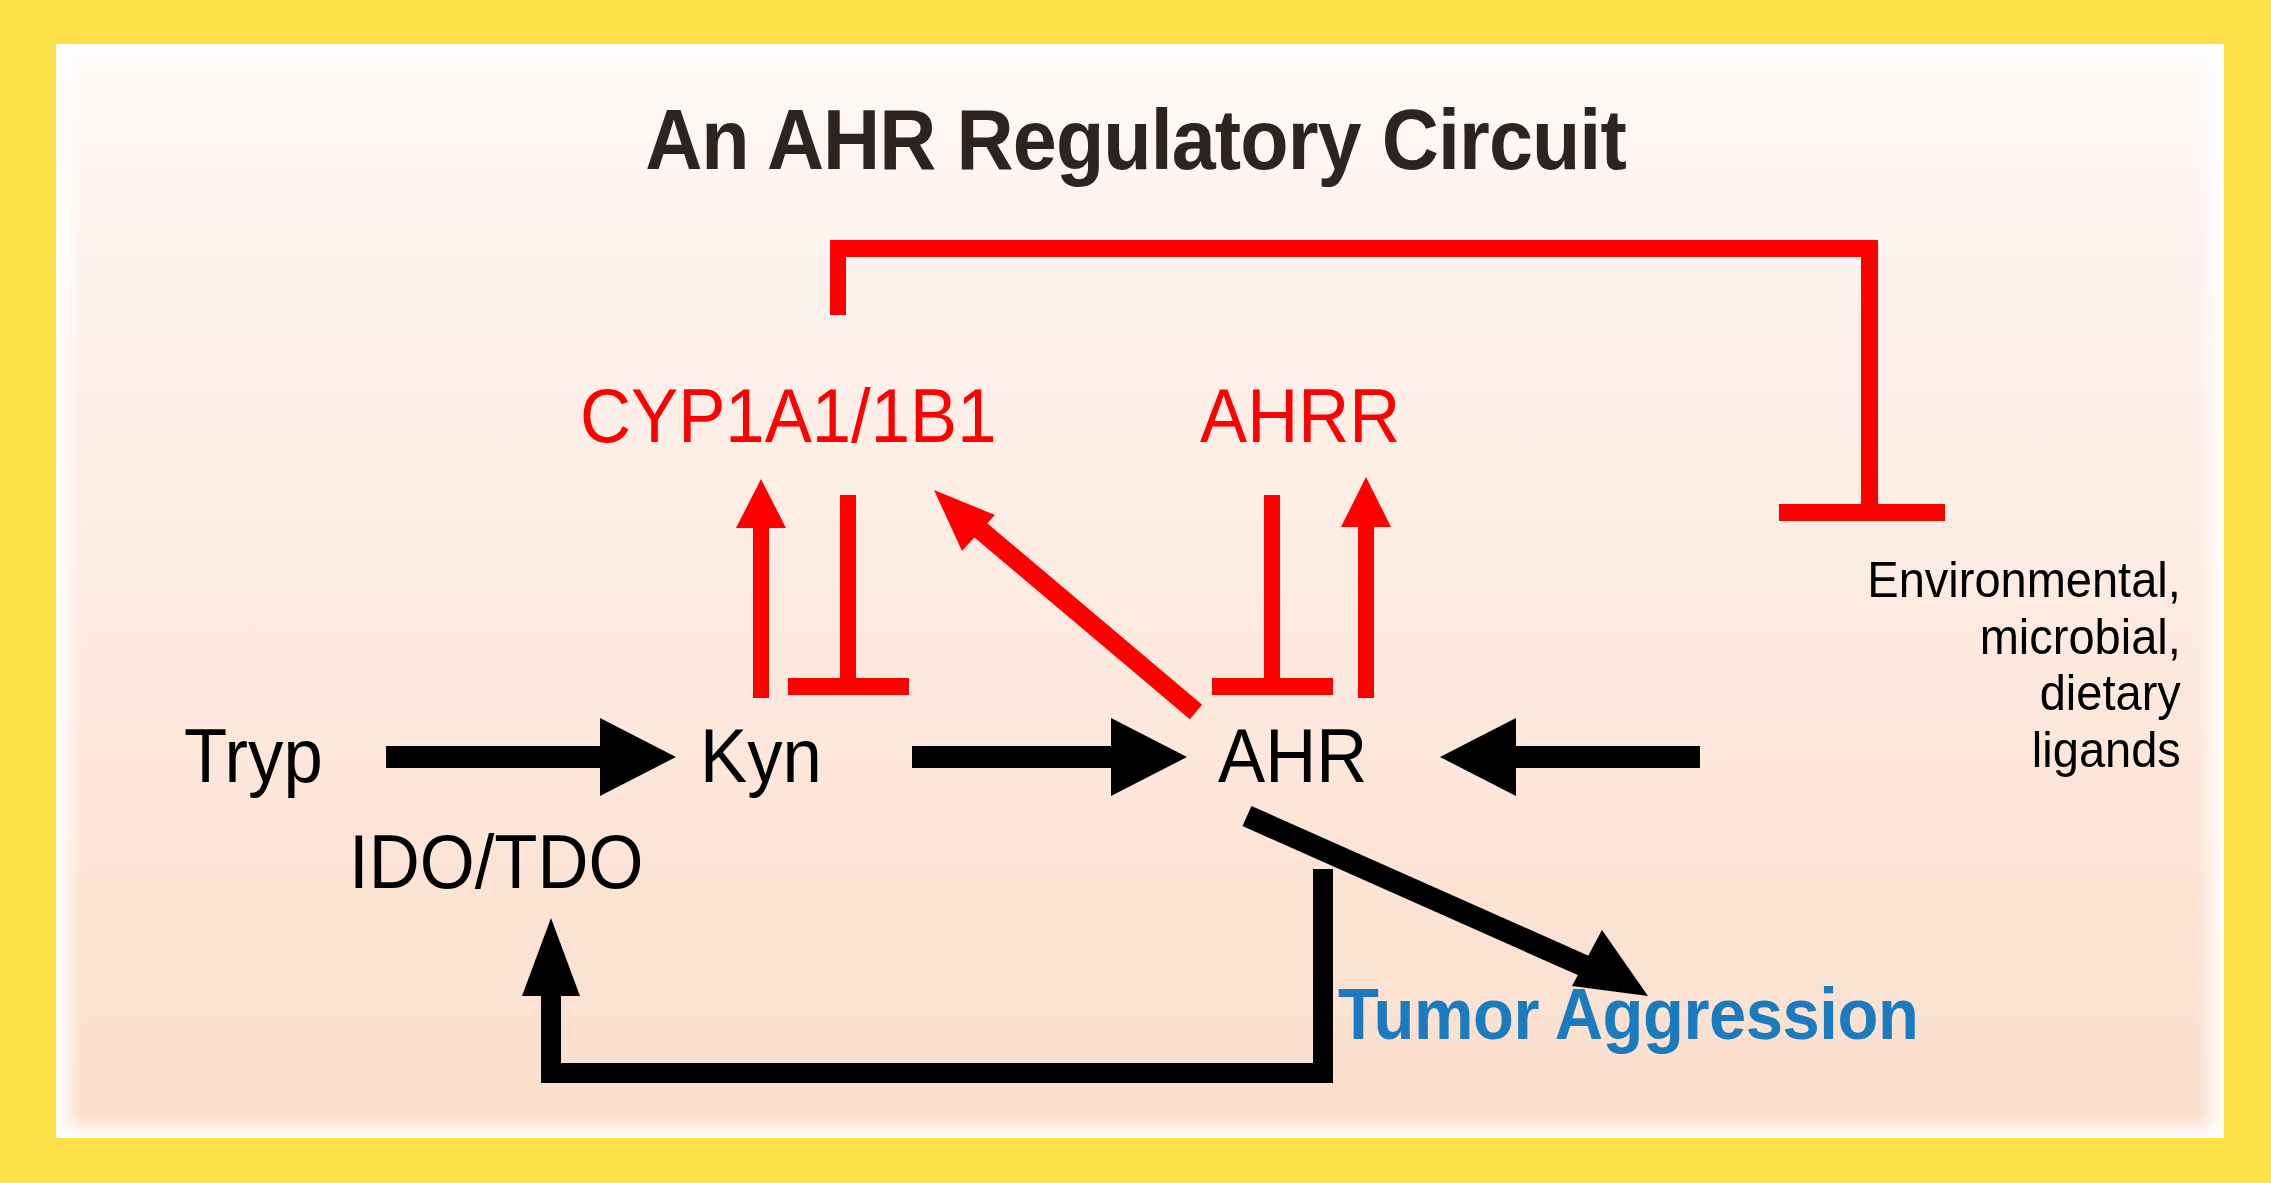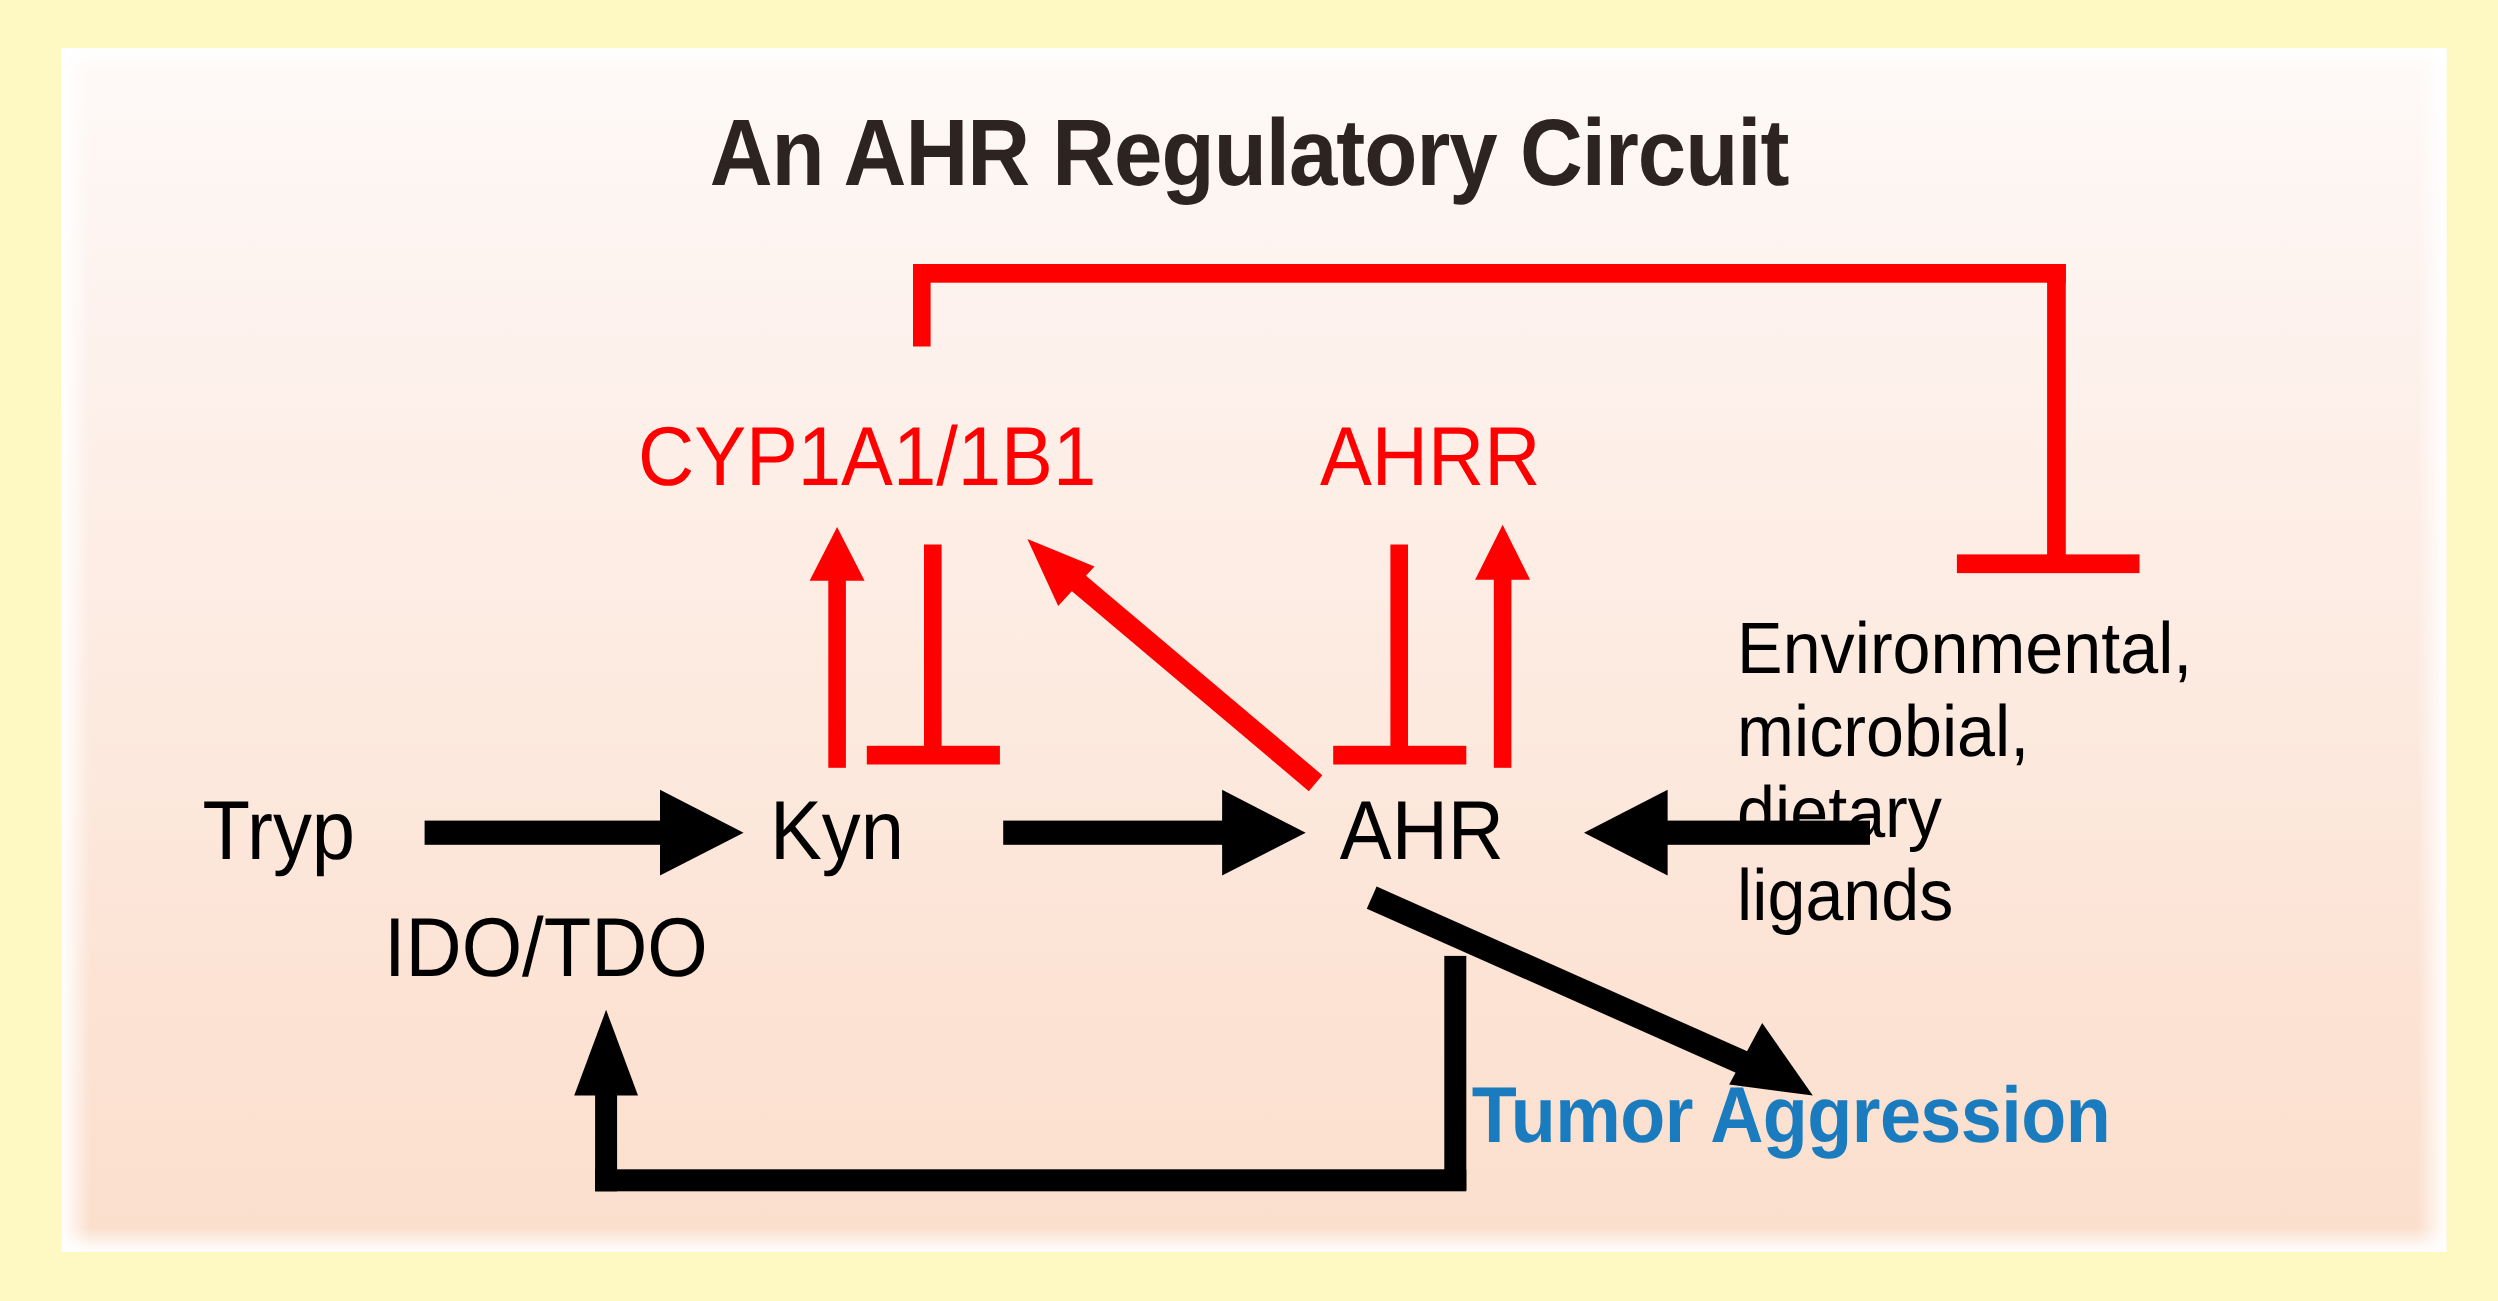--- a/index.html
+++ b/index.html
@@ -12,21 +12,21 @@
     width: 2271px;
     height: 1183px;
     overflow: hidden;
     font-family: "Liberation Sans", sans-serif;
   }
 
   #figure {
     position: relative;
     width: 2271px;
     height: 1183px;
-    background: #fef9c3;
+    background: #fde047;
     text-decoration: underline;
   }
 
   
   #panel {
     position: absolute;
     left: 56px;
     top: 44px;
     width: 2168px;
     height: 1094px;
@@ -104,23 +104,23 @@
   #label-tryp { left: 184px; top: 718px; }
   #label-kyn  { left: 700px; top: 718px; }
   #label-ahr  { left: 1218px; top: 718px; }
   #label-idotdo { left: 349px; top: 824px; }
 
   #ligand-block {
     position: absolute;
     left: 1560px;
     top: 552px;
     width: 640px;
-    text-align: left;
-    font-family: "Liberation Sans", sans-serif;
-    font-size: 66px;
+    text-align: right;
+    font-family: "Liberation Sans", sans-serif;
+    font-size: 50px;
     line-height: 1.13;
     color: #000000;
   }
   #ligand-block div { transform: scaleX(0.94); }
 
   #tumor-aggression {
     left: 1338px;
     top: 978px;
     font-family: "Liberation Sans Narrow", "Liberation Sans", sans-serif;
     font-weight: bold;

